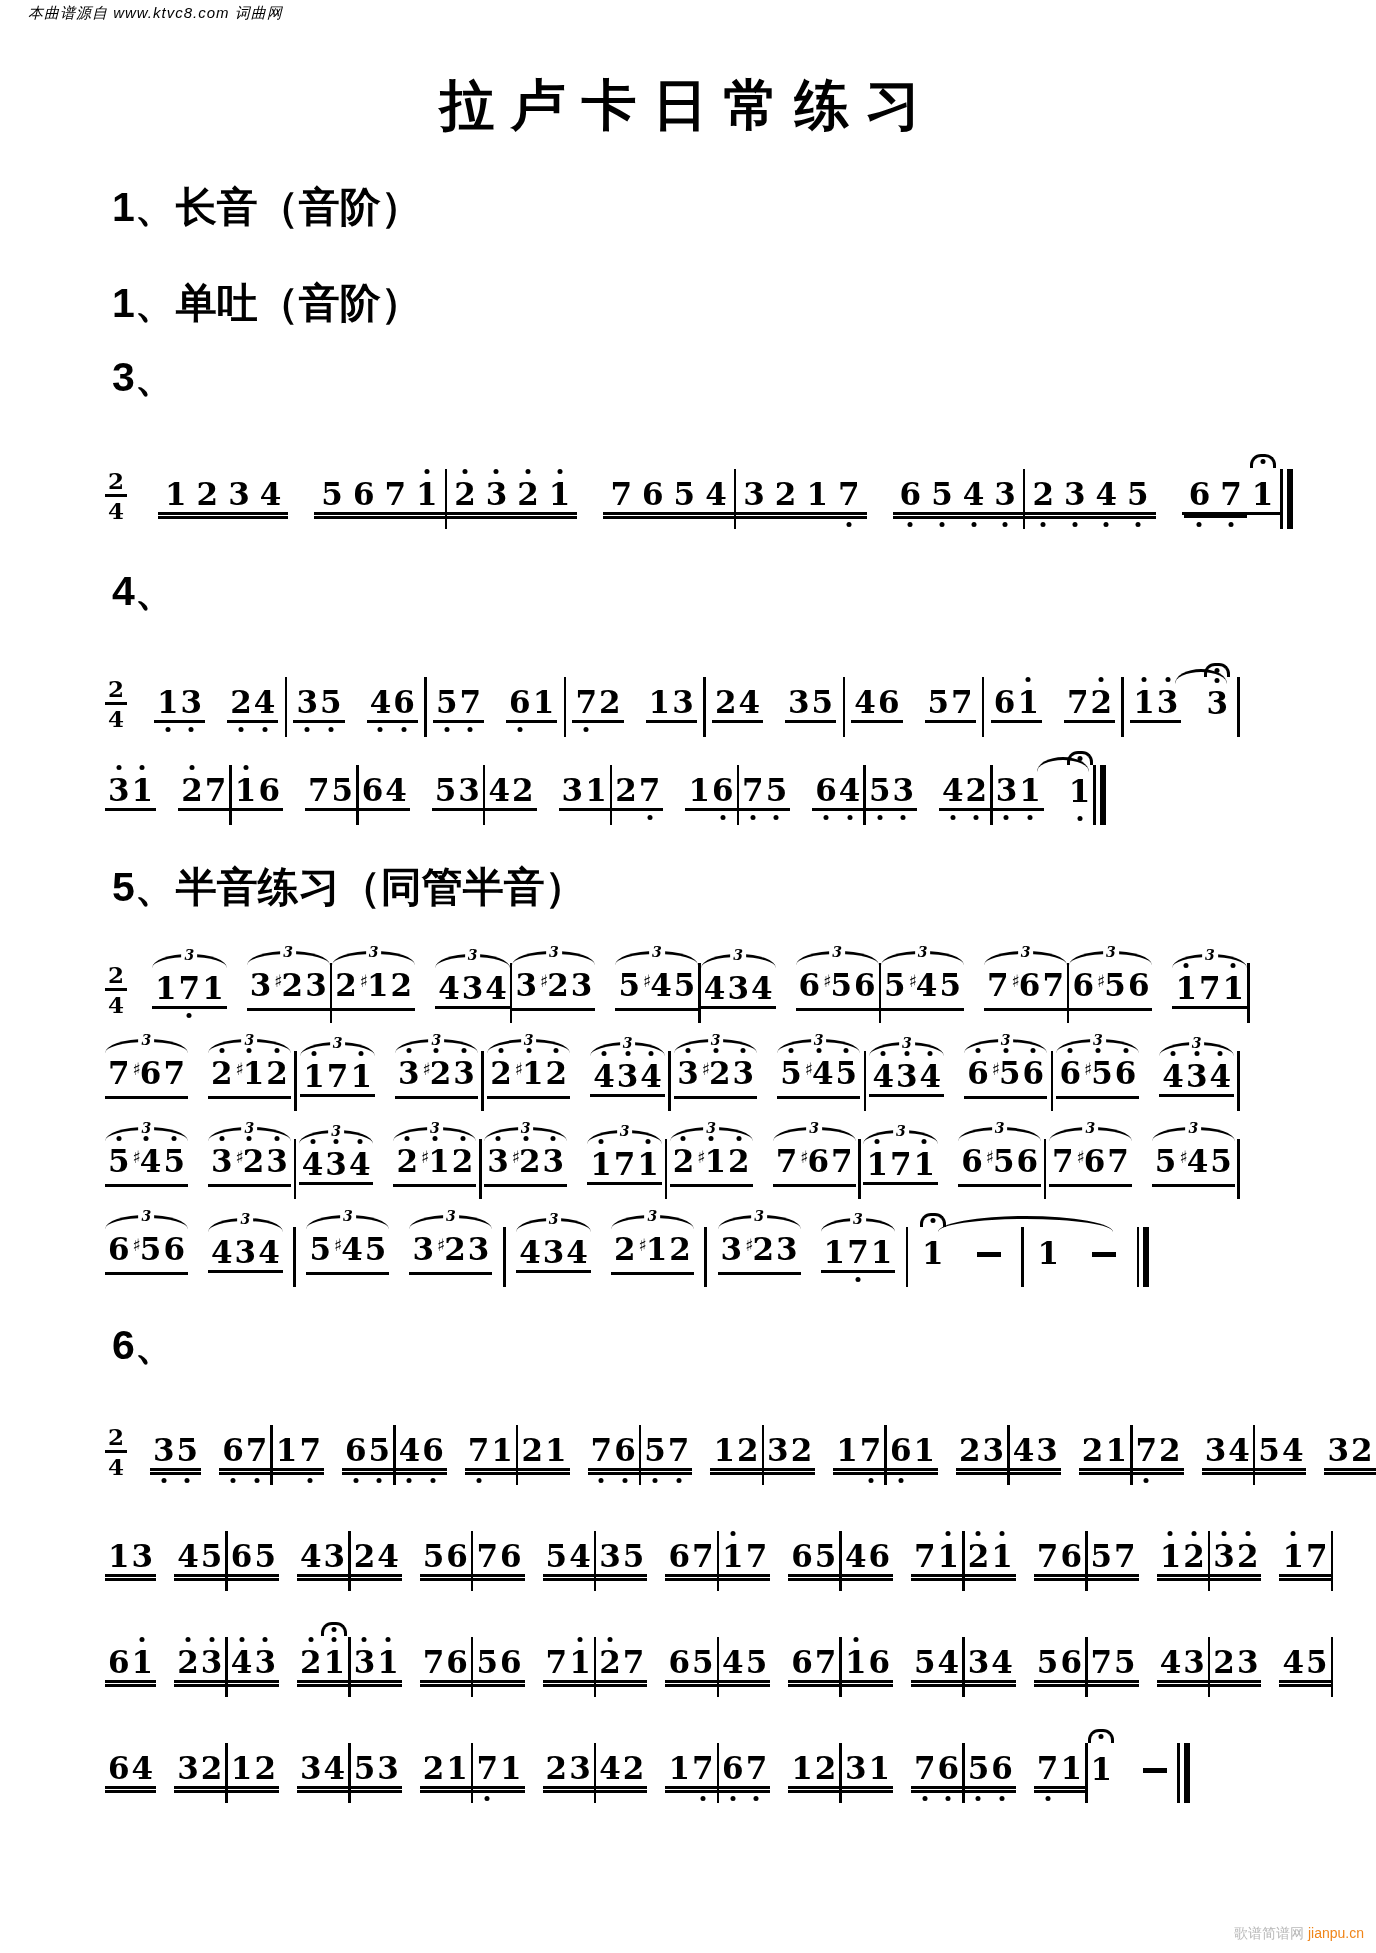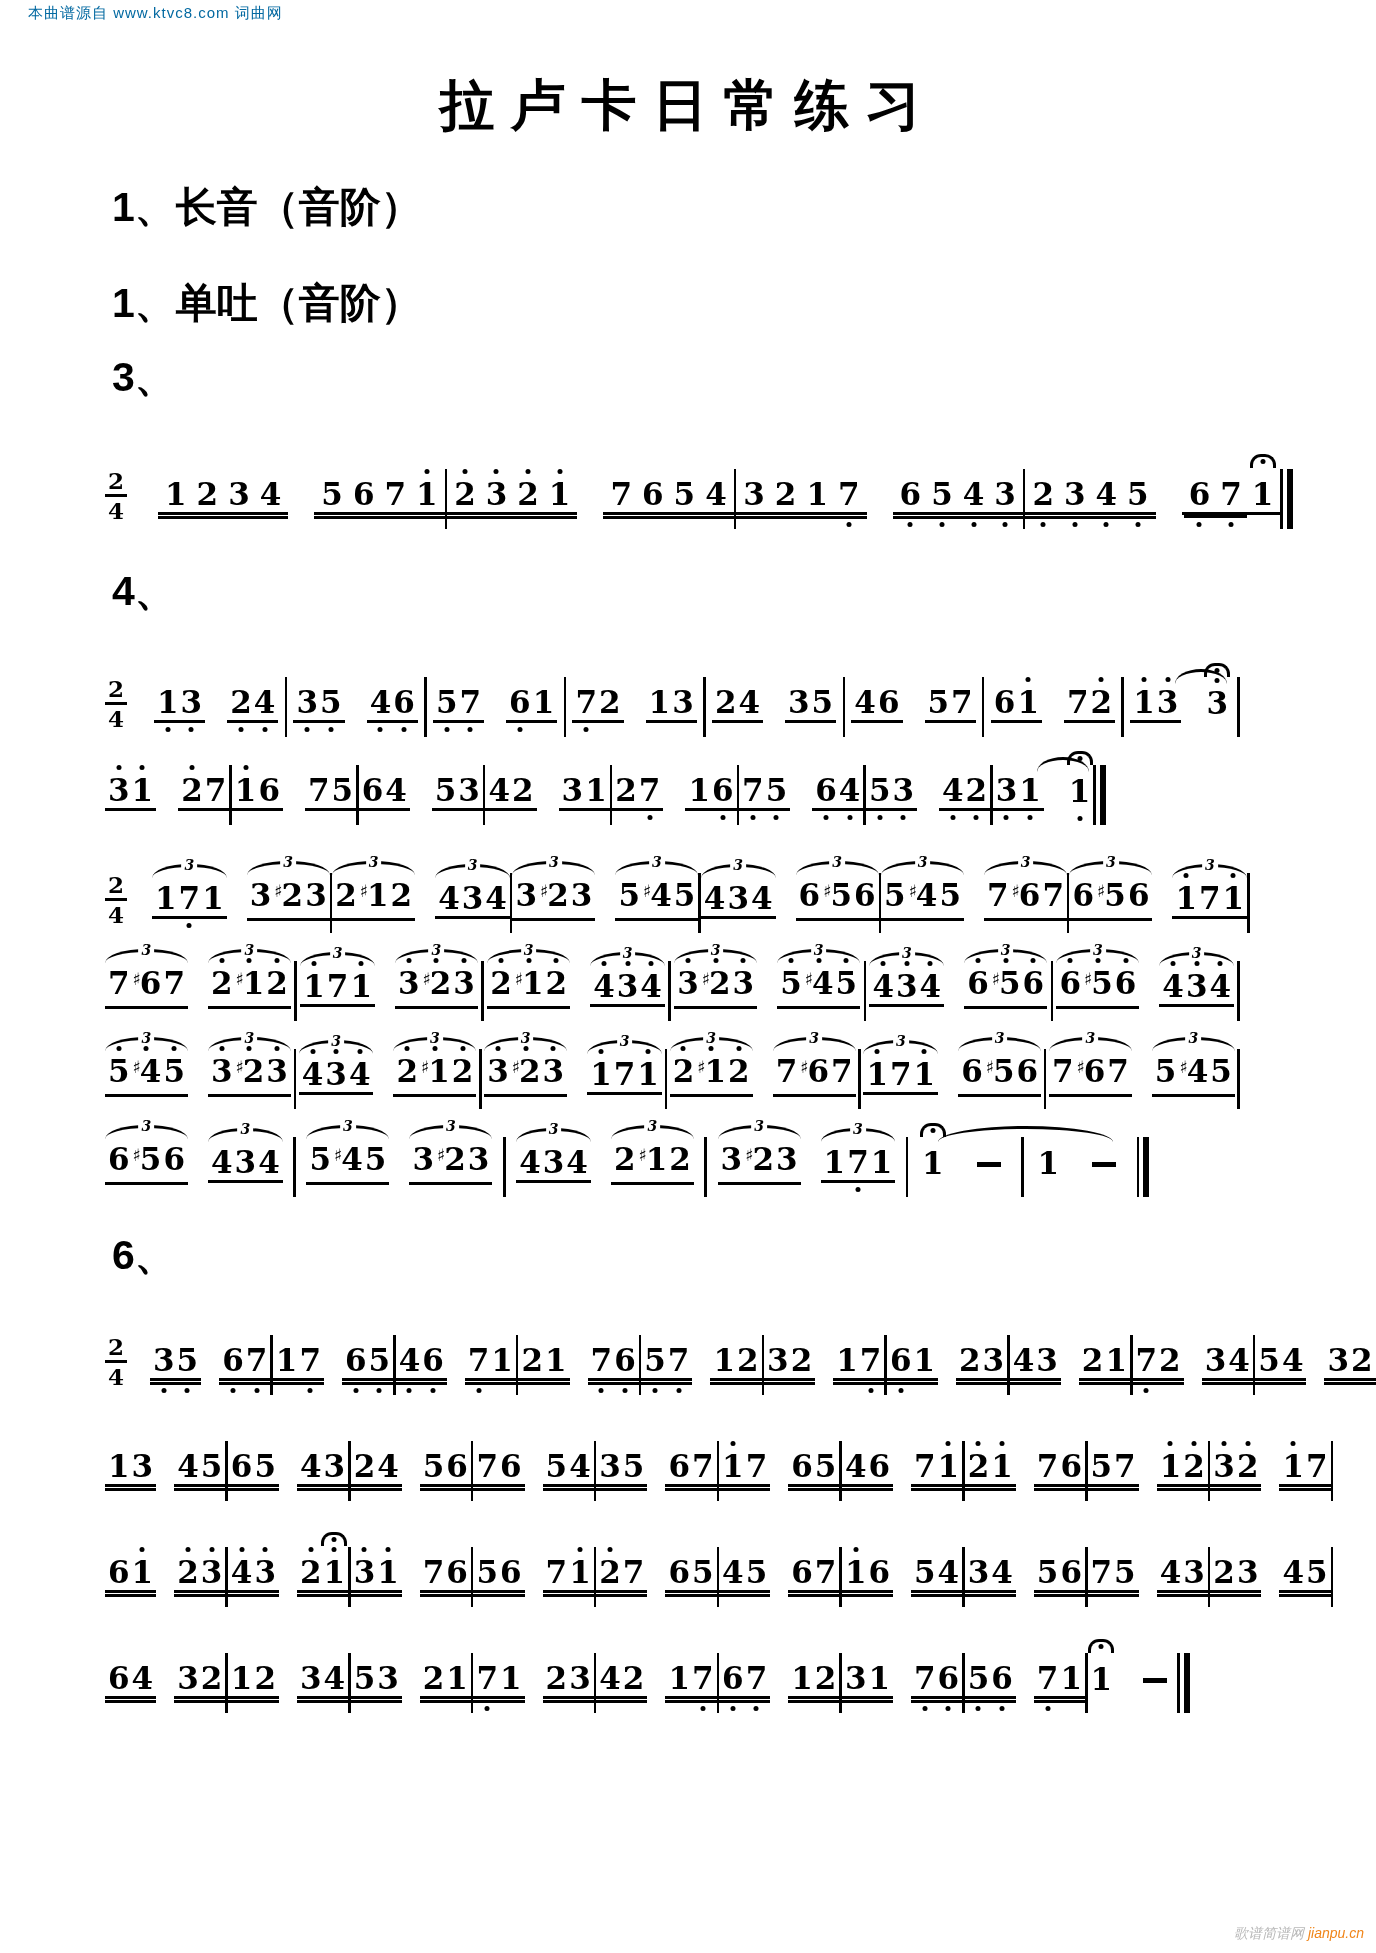--- a/index.html
+++ b/index.html
@@ -57,28 +57,28 @@
   .tielong{position:absolute;left:16px;top:-20px;width:175px;height:13px;border-top:3px solid #000;
       border-radius:50% 50% 0 0 / 100% 100% 0 0;z-index:2;}
   .dashn{width:24px;height:5px;background:#000;display:inline-block;margin:0 8px;
       position:relative;top:1px;}
   
   .bl{width:2.5px;height:60px;background:#000;flex:none;position:relative;top:3px;}
   .blf{display:flex;gap:4px;flex:none;height:60px;position:relative;top:3px;}
   .blf i{display:block;width:2.5px;height:100%;background:#000;}
   .blf i.thick{width:6px;}
   
-  .wm-bottom{position:absolute;right:12px;bottom:10px;font-size:14px;font-style:italic;}
+  .wm-bottom{position:absolute;right:12px;bottom:10px;font-size:14px;}
 </style>
 </head>
 <body>
 
 <div class="page">
 
-  <div class="wm-top" style="color: #0369a1;">本曲谱源自 www.ktvc8.com 词曲网</div>
+  <div class="wm-top" style="color: #000000; font-style: italic;">本曲谱源自 www.ktvc8.com 词曲网</div>
 
   <div class="title">拉卢卡日常练习</div>
 
   <div class="hrow h1">1、长音（音阶）</div>
   <div class="hrow h2">1、单吐（音阶）</div>
   <div class="hrow h3">3、</div>
 
   <div class="score-sec">
       <div class="score-line s3 lu2 mt64" style="width: 88%;">
         <div class="measure">
@@ -419,20 +419,21 @@
           </span>
           <span class="slur"></span>
         </div>
         <span class="blf">
           <i></i>
           <i class="thick"></i>
         </span>
       </div>
     </div>
 
+  <div class="hrow h5">5、半音练习（同管半音）</div>
 
   <div class="score-sec">
       <div class="score-line s5 lu1 mt48" style="width: 78%;">
         <div class="measure">
           <span class="ts">
             <span>2</span>
             <span class="tsline"></span>
             <span>4</span>
           </span>
           <span class="grp">

